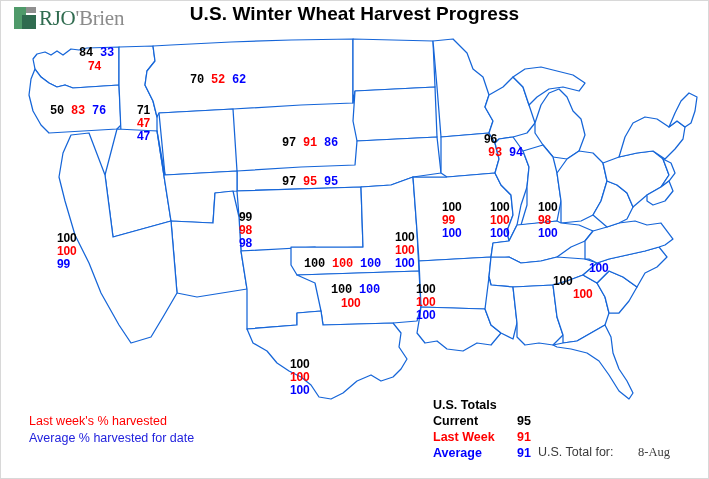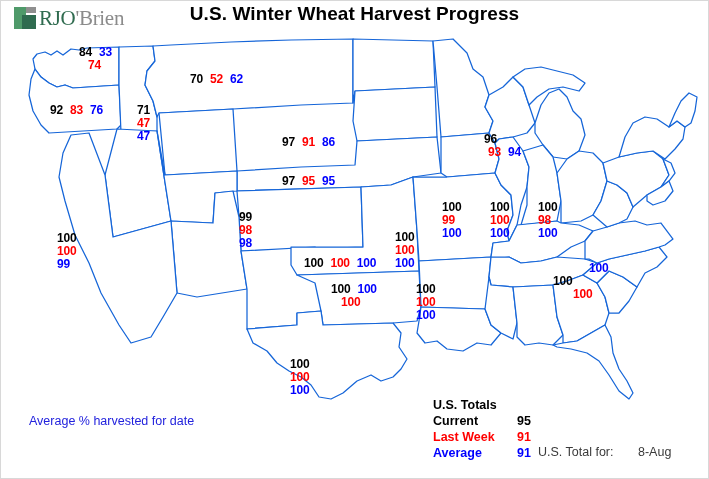--- a/index.html
+++ b/index.html
@@ -82,21 +82,21 @@
     font-size: 12px;
     font-weight: bold;
     line-height: 13px;
     white-space: nowrap;
     letter-spacing: -0.2px;
   }
   .v-cur { color: #000000; }
   .v-last { color: #ff0000; }
   .v-avg { color: #0000ff; }
   .row { display: block; }
-  .inline > span { margin-right: 7px; }
+  .inline > span { margin-right: 7px; font-family: Liberation Mono, monospace; }
   .inline > span:last-child { margin-right: 0; }
 
   
   #legend {
     position: absolute;
     left: 28px;
     top: 412px;
     font-size: 12.5px;
     line-height: 17px;
   }
@@ -131,20 +131,21 @@
     white-space: nowrap;
   }
   #total-date {
     position: absolute;
     left: 637px;
     top: 444px;
     font-size: 12.5px;
     color: #3a3a3a;
     font-weight: normal;
     white-space: nowrap;
+    font-family: Liberation Serif, serif;
   }
 </style>
 </head>
 <body>
 
 <div id="page">
 
   <div id="logo">
     <span id="logo-mark">
       <svg width="24" height="24" viewBox="0 0 24 24" aria-hidden="true">
@@ -253,21 +254,21 @@
 
     <div id="state-labels">
         <div class="datagrp" style="left: 78px; top: 21px;">
           <div class="row inline"><span class="v-cur">84</span><span class="v-avg">33</span></div>
           <div class="row" style="padding-left: 9px;"><span class="v-last">74</span></div>
         </div>
         <div class="datagrp" style="left: 189px; top: 48px;">
           <div class="row inline"><span class="v-cur">70</span><span class="v-last">52</span><span class="v-avg">62</span></div>
         </div>
         <div class="datagrp" style="left: 49px; top: 79px;">
-          <div class="row inline"><span class="v-cur">92</span><span class="v-last">83</span><span class="v-avg">76</span></div>
+          <div class="row inline"><span class="v-cur">50</span><span class="v-last">83</span><span class="v-avg">76</span></div>
         </div>
         <div class="datagrp" style="left: 136px; top: 79px;">
           <div class="row"><span class="v-cur">71</span></div>
           <div class="row"><span class="v-last">47</span></div>
           <div class="row"><span class="v-avg">47</span></div>
         </div>
         <div class="datagrp" style="left: 281px; top: 111px;">
           <div class="row inline"><span class="v-cur">97</span><span class="v-last">91</span><span class="v-avg">86</span></div>
         </div>
         <div class="datagrp" style="left: 483px; top: 108px;">
@@ -326,20 +327,21 @@
         </div>
         <div class="datagrp" style="left: 289px; top: 333px;">
           <div class="row"><span class="v-cur">100</span></div>
           <div class="row"><span class="v-last">100</span></div>
           <div class="row"><span class="v-avg">100</span></div>
         </div>
       </div>
   </div>
 
   <div id="legend">
+    <div class="lg-last">Last week's % harvested</div>
     <div class="lg-avg">Average % harvested for date</div>
   </div>
 
   <div id="totals">
     <table>
       <tbody>
           <tr>
         <td class="lbl t-cur">U.S. Totals</td>
         <td class="val"></td>
       </tr>

